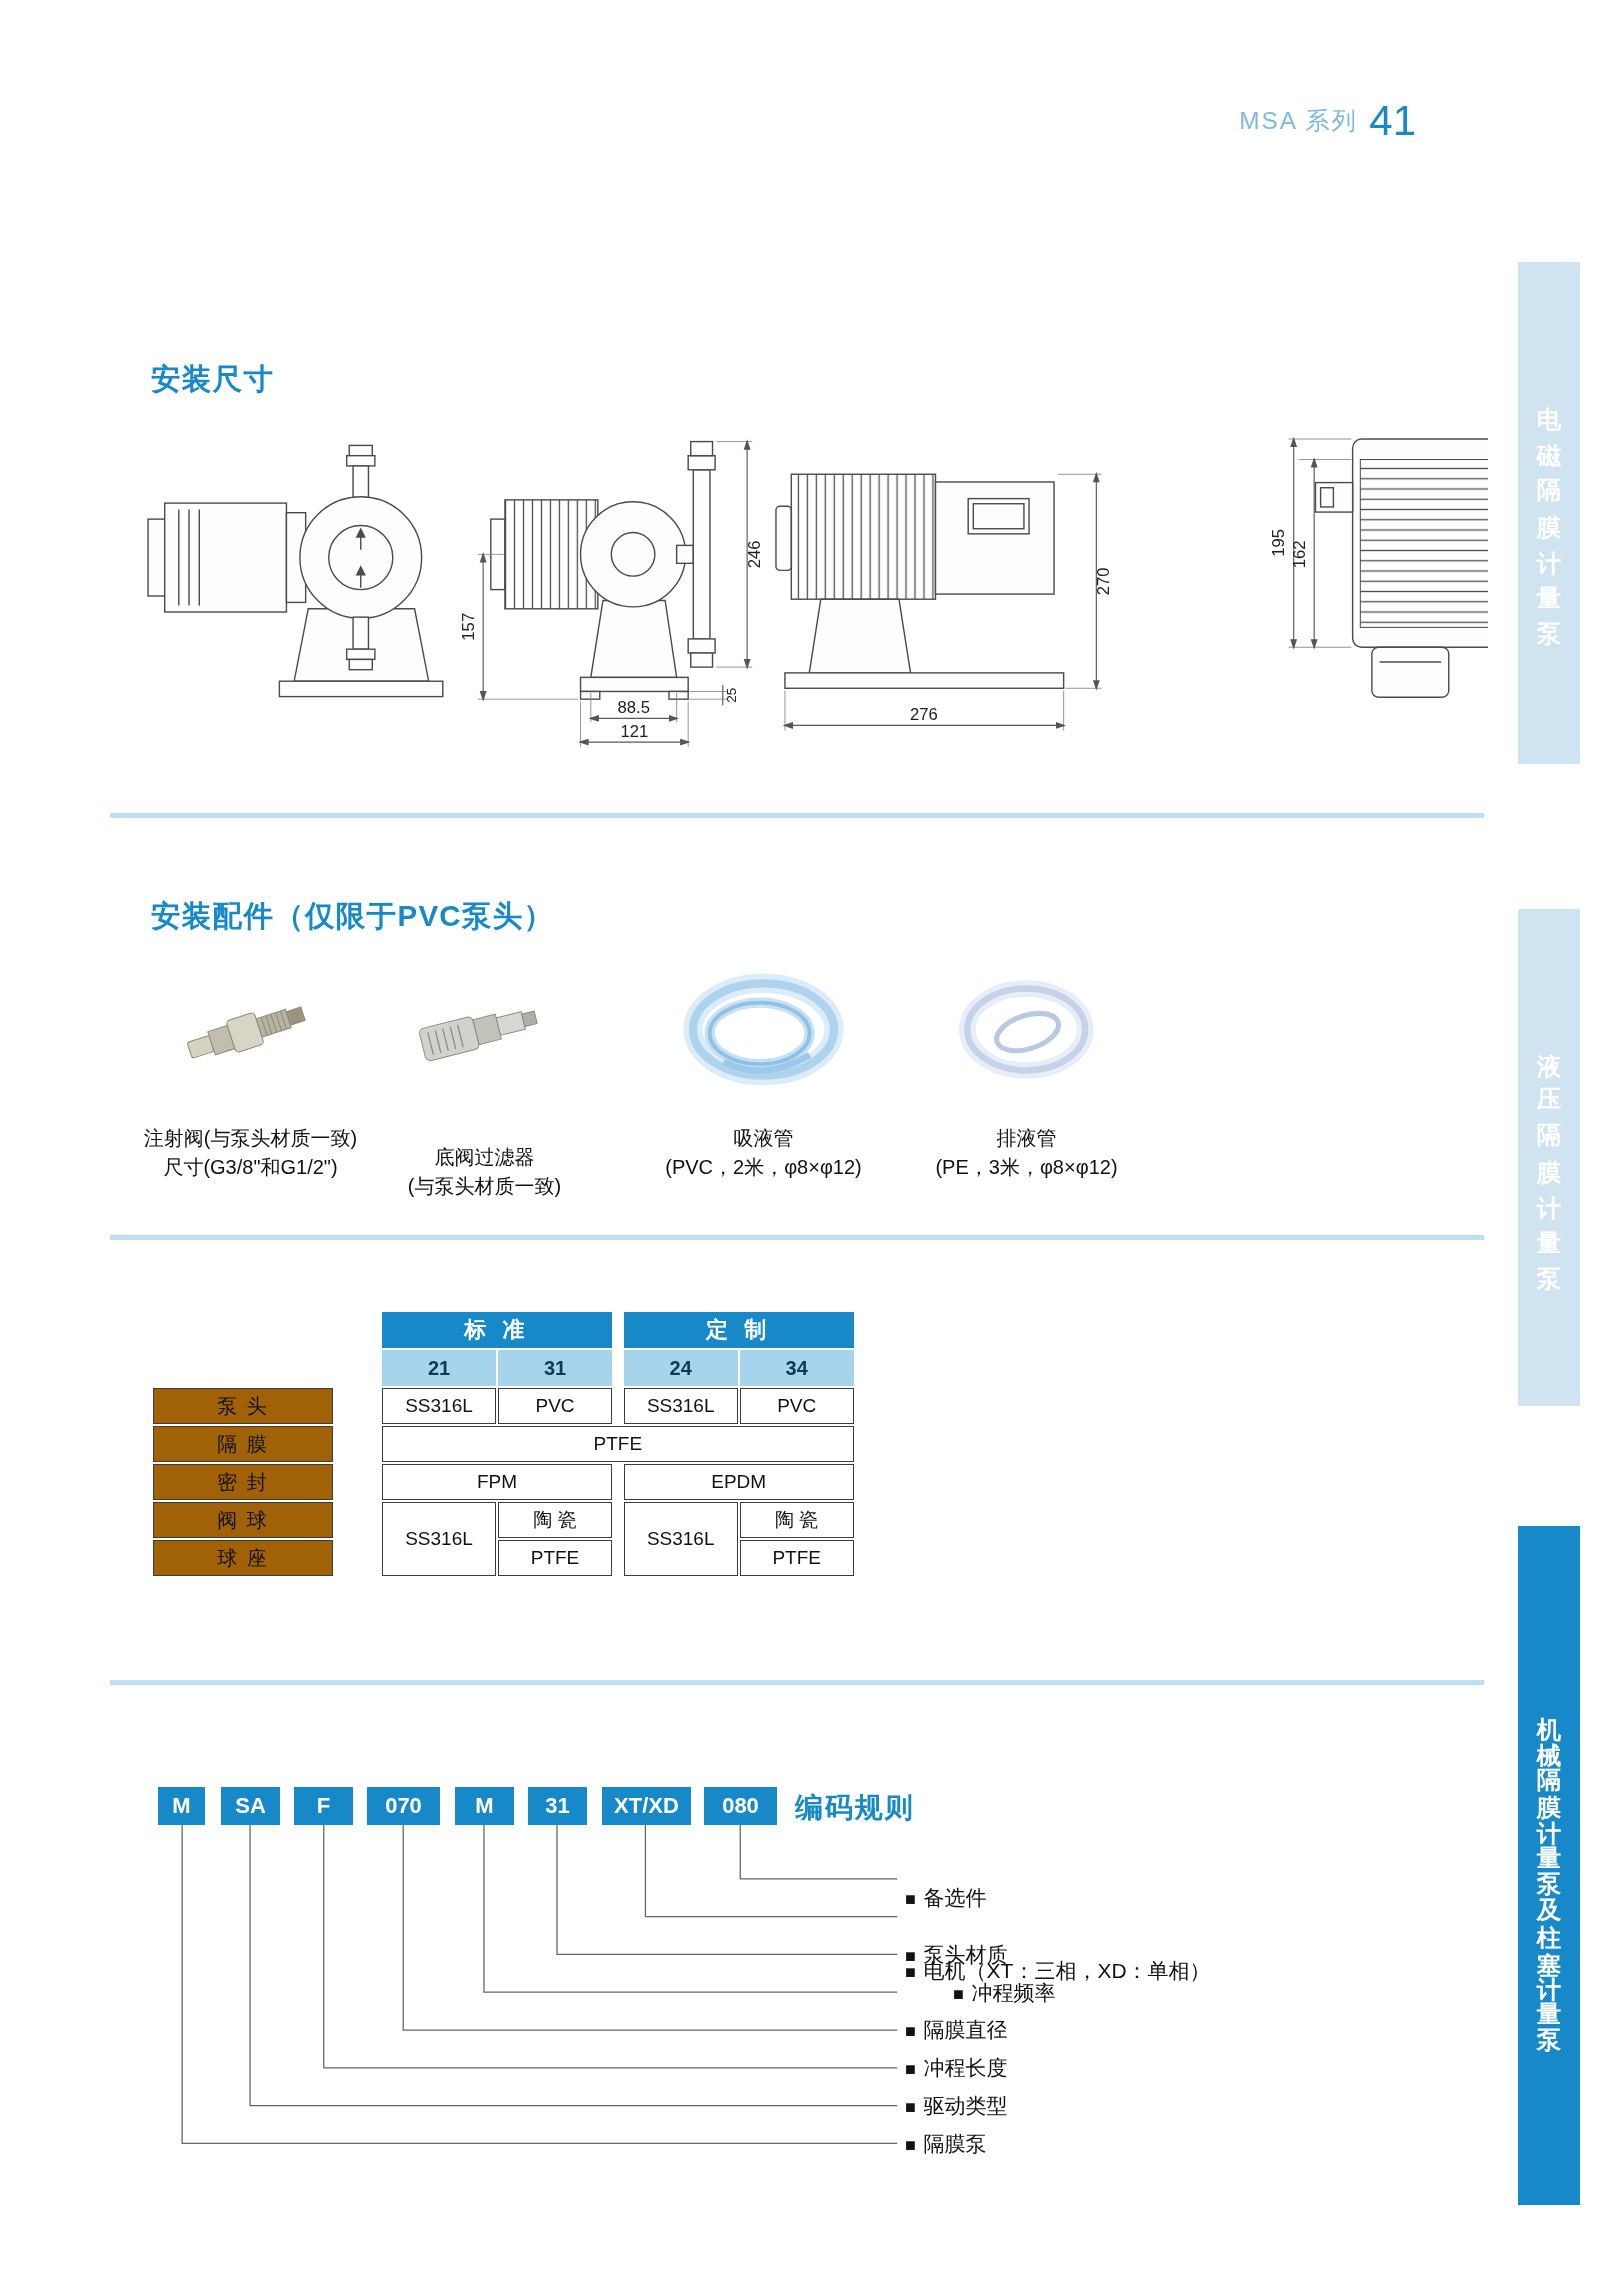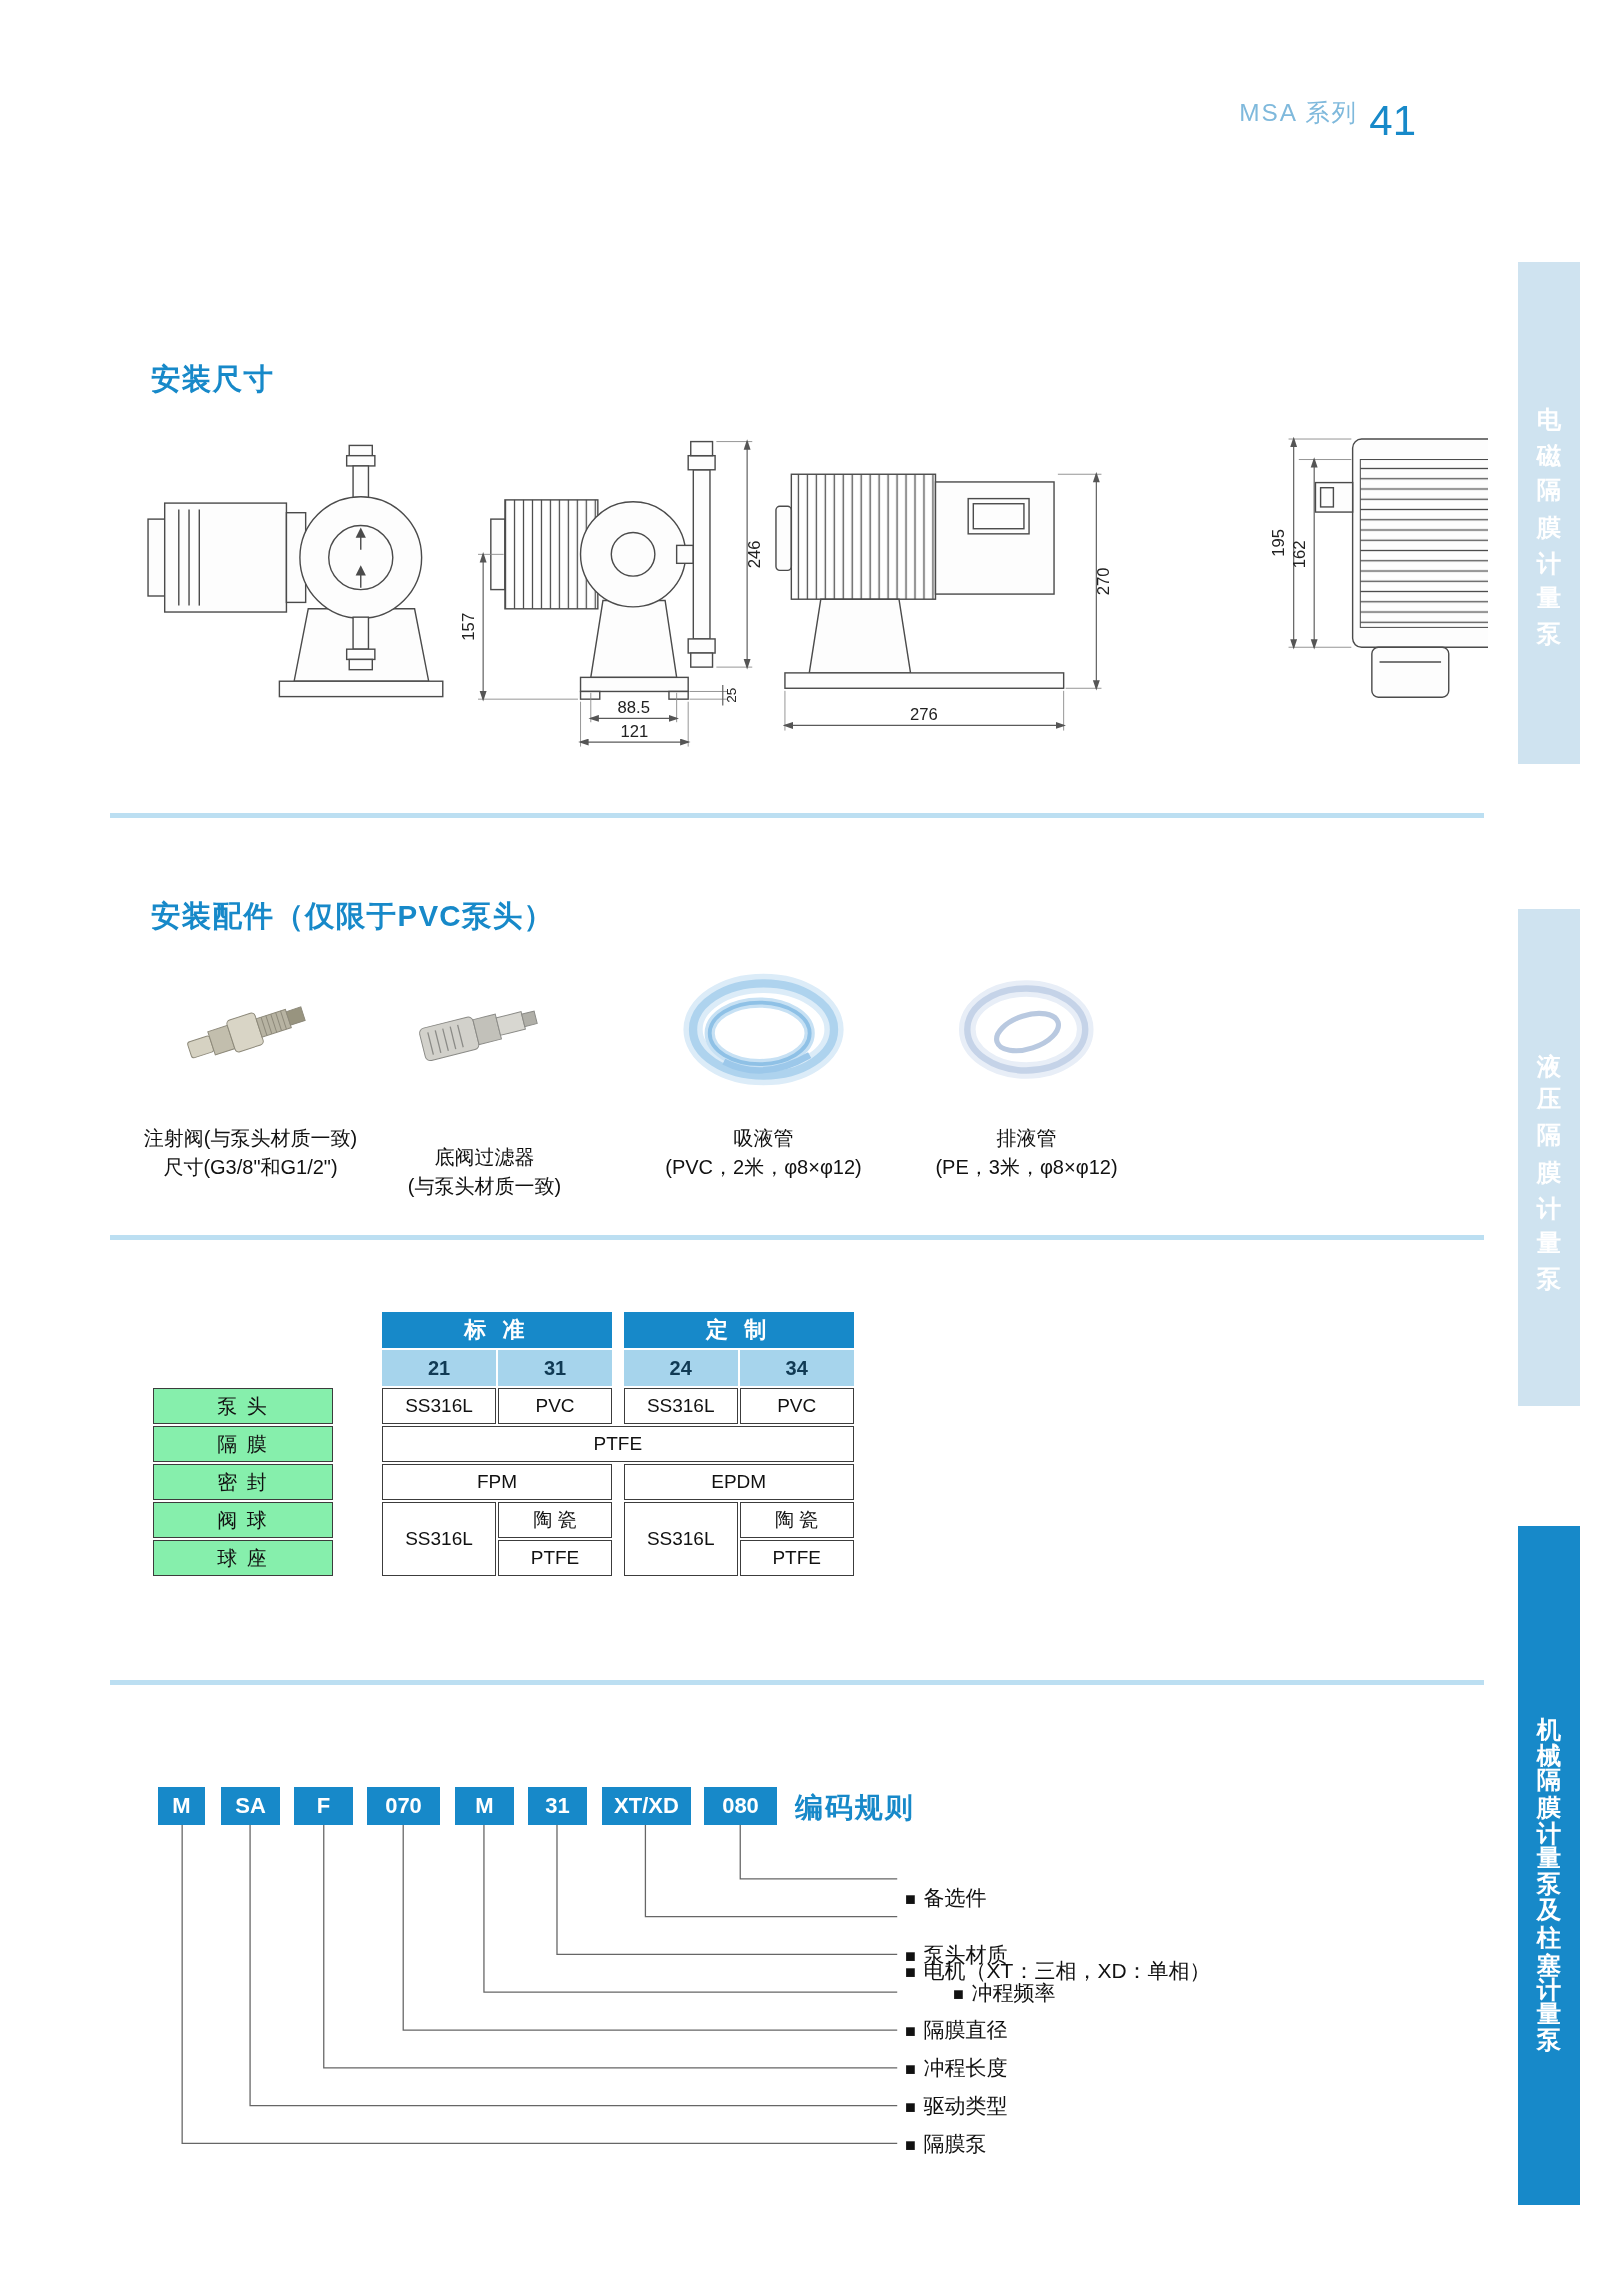--- a/index.html
+++ b/index.html
@@ -1,21 +1,21 @@
 <!DOCTYPE html>
 <html style="font-size:10.3px"><head>
 <meta charset="utf-8">
 <style>
   * { margin:0; padding:0; box-sizing:border-box; }
   html,body { background:#ffffff; font-family:"Liberation Sans","DejaVu Sans",sans-serif; }
   #page { position:relative; width:1614px; height:2295px; background:#ffffff; overflow:hidden; }
   .abs { position:absolute; }
 
   
-  .hdr { position:absolute; top:97px; right:198px; display:flex; align-items:flex-start; gap:11.5px; }
+  .hdr { position:absolute; top:97px; right:198px; display:flex; align-items:center; gap:11.5px; }
   .hdr .series { font-size:24.4px; color:#7fb9dc; letter-spacing:1.9px; }
   .hdr .pagenum { font-size:42px; color:#1789c9; font-weight:normal; }
 
   
   .tab { position:absolute; left:1518px; width:62px; display:flex; align-items:center; justify-content:center; }
   .tab .vtxt { writing-mode:vertical-rl; font-weight:bold; color:#ffffff; }
   .tab.light { background:#cfe3f0; }
   .tab.active { background:#1789c9; }
   .tab.light .vtxt { font-size:24.4px; letter-spacing:36px; }
   .tab.active .vtxt { font-size:24.4px; letter-spacing:26px; }
@@ -35,21 +35,21 @@
   .dimtxt.small { font-size:21px; }
 
   
   .acc-cap { position:absolute; width:295px; text-align:center; font-size:20px; color:#111; line-height:1.45; }
 
   
   .mat-table { position:absolute; left:151px; top:1310px; border-collapse:separate; border-spacing:2.6px 2.6px; }
   .mat-table td { text-align:center; vertical-align:middle; font-size:19px; color:#111; height:36px; }
   .mat-table td.blank { border:none; }
   .mat-table td.gapcol { border:none; }
-  .mat-table td.rlabel { border:1.3px solid #3c3c3c; font-size:20px; letter-spacing:1.9px; background:#86efac; }
+  .mat-table td.rlabel { border:1.3px solid #3c3c3c; font-size:20px; letter-spacing:1.9px; background:#a16207; }
   .mat-table td.val { border:1.3px solid #3c3c3c; background:#ffffff; }
   .mat-table td.grp { background:#1789c9; color:#ffffff; font-weight:bold; font-size:22px; letter-spacing:5.1px; }
   .mat-table td.code { background:#a6d4ec; color:#103a54; font-weight:bold; font-size:20px; }
 
   
   .code-box { position:absolute; top:1787px; height:38px; line-height:38px; background:#1789c9; color:#ffffff; font-size:22px; font-weight:bold; text-align:center; }
   .coding-title { position:absolute; left:795px; top:1789px; font-size:28px; font-weight:bold; color:#1789c9; letter-spacing:1.9px; }
   .code-label { position:absolute; left:905px; height:28px; line-height:28px; font-size:21px; color:#111; white-space:nowrap; }
   .code-label .bullet { margin-right:7.7px; font-size:18px; }
 </style>

